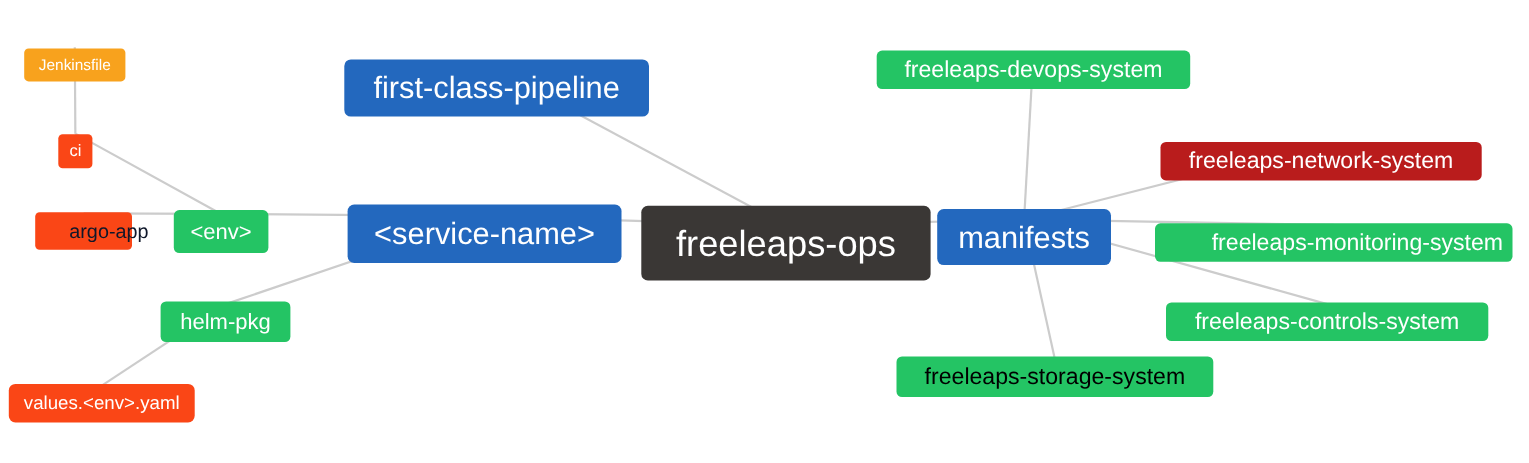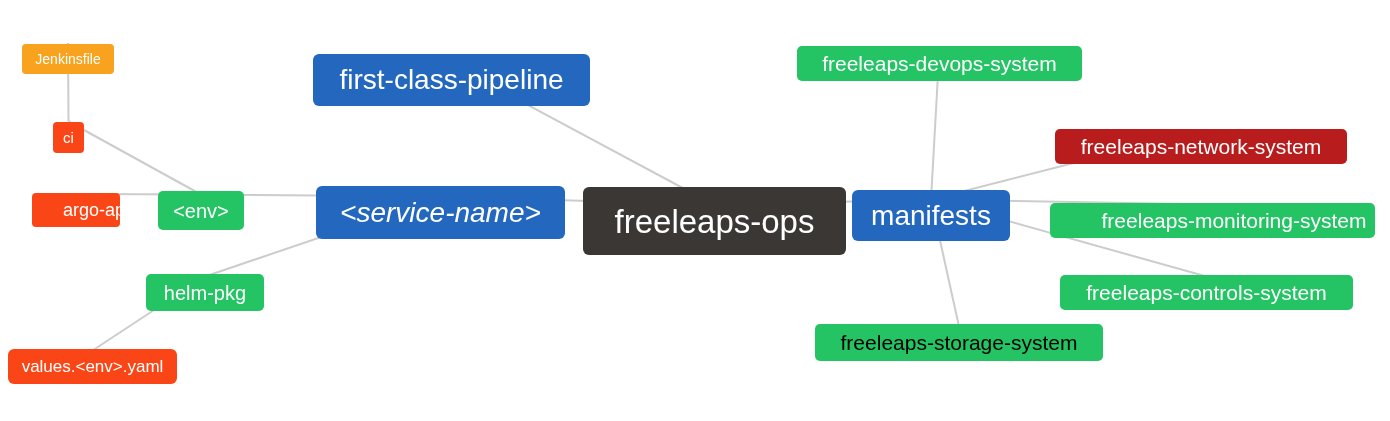--- a/index.html
+++ b/index.html
@@ -59,26 +59,26 @@
       <line x1="714.5" y1="205" x2="931" y2="199.5" stroke="#CCCCCC" stroke-width="2"></line>
       <line x1="931" y1="199.5" x2="939.5" y2="47.5" stroke="#CCCCCC" stroke-width="2"></line>
       <line x1="931" y1="199.5" x2="1201" y2="130.5" stroke="#CCCCCC" stroke-width="2"></line>
       <line x1="931" y1="199.5" x2="1212.5" y2="204.5" stroke="#CCCCCC" stroke-width="2"></line>
       <line x1="931" y1="199.5" x2="1206.5" y2="276.5" stroke="#CCCCCC" stroke-width="2"></line>
       <line x1="931" y1="199.5" x2="959" y2="326.5" stroke="#CCCCCC" stroke-width="2"></line>
     </svg>
   <div id="nodes-layer">
       <div class="node" style="left: 22px; top: 28px; width: 92px; height: 30px; font-size: 14px; border-radius: 4px; background: rgb(248, 162, 29); color: rgb(255, 255, 255);">Jenkinsfile</div>
       <div class="node" style="left: 53px; top: 106px; width: 31px; height: 31px; font-size: 15px; border-radius: 4px; background: rgb(250, 70, 22); color: #ffffff;">ci</div>
-      <div class="node" style="left: 32px; top: 177px; width: 88px; height: 34px; font-size: 18px; border-radius: 4px; background: rgb(250, 70, 22); color: #ffffff; padding-left: 46px;">argo-app</div>
+      <div class="node" style="left: 32px; top: 177px; width: 88px; height: 34px; font-size: 18px; border-radius: 4px; background: rgb(250, 70, 22); color: #0f172a; padding-left: 46px;">argo-app</div>
       <div class="node" style="left: 158px; top: 175px; width: 86px; height: 39px; font-size: 20px; border-radius: 5px; background: rgb(36, 196, 100); color: rgb(255, 255, 255);">&lt;env&gt;</div>
       <div class="node" style="left: 146px; top: 258px; width: 118px; height: 37px; font-size: 20px; border-radius: 5px; background: rgb(36, 196, 100); color: rgb(255, 255, 255);">helm-pkg</div>
       <div class="node" style="left: 8px; top: 333px; width: 169px; height: 35px; font-size: 17px; border-radius: 6px; background: rgb(250, 70, 22); color: rgb(255, 255, 255);">values.&lt;env&gt;.yaml</div>
       <div class="node" style="left: 313px; top: 38px; width: 277px; height: 52px; font-size: 28px; border-radius: 6px; background: rgb(35, 104, 190); color: rgb(255, 255, 255);">first-class-pipeline</div>
-      <div class="node" style="left: 316px; top: 170px; width: 249px; height: 53px; font-size: 28px; border-radius: 6px; background: rgb(35, 104, 190); color: rgb(255, 255, 255); font-style: italic;">&lt;service-name&gt;</div>
+      <div class="node" style="left: 316px; top: 170px; width: 249px; height: 53px; font-size: 28px; border-radius: 6px; background: rgb(35, 104, 190); color: rgb(255, 255, 255);">&lt;service-name&gt;</div>
       <div class="node" style="left: 583px; top: 171px; width: 263px; height: 68px; font-size: 33px; border-radius: 6px; background: rgb(58, 55, 53); color: rgb(255, 255, 255);">freeleaps-ops</div>
       <div class="node" style="left: 852px; top: 174px; width: 158px; height: 51px; font-size: 28px; border-radius: 6px; background: rgb(35, 104, 190); color: rgb(255, 255, 255);">manifests</div>
       <div class="node" style="left: 797px; top: 30px; width: 285px; height: 35px; font-size: 21px; border-radius: 5px; background: rgb(36, 196, 100); color: rgb(255, 255, 255);">freeleaps-devops-system</div>
       <div class="node" style="left: 1055px; top: 113px; width: 292px; height: 35px; font-size: 21px; border-radius: 5px; background: #b91c1c; color: rgb(255, 255, 255);">freeleaps-network-system</div>
       <div class="node" style="left: 1050px; top: 187px; width: 325px; height: 35px; font-size: 21px; border-radius: 5px; background: rgb(36, 196, 100); color: rgb(255, 255, 255); padding-left: 43px;">freeleaps-monitoring-system</div>
       <div class="node" style="left: 1060px; top: 259px; width: 293px; height: 35px; font-size: 21px; border-radius: 5px; background: rgb(36, 196, 100); color: rgb(255, 255, 255);">freeleaps-controls-system</div>
       <div class="node" style="left: 815px; top: 308px; width: 288px; height: 37px; font-size: 21px; border-radius: 5px; background: rgb(36, 196, 100); color: #000000;">freeleaps-storage-system</div>
     </div>
 </div>
 

